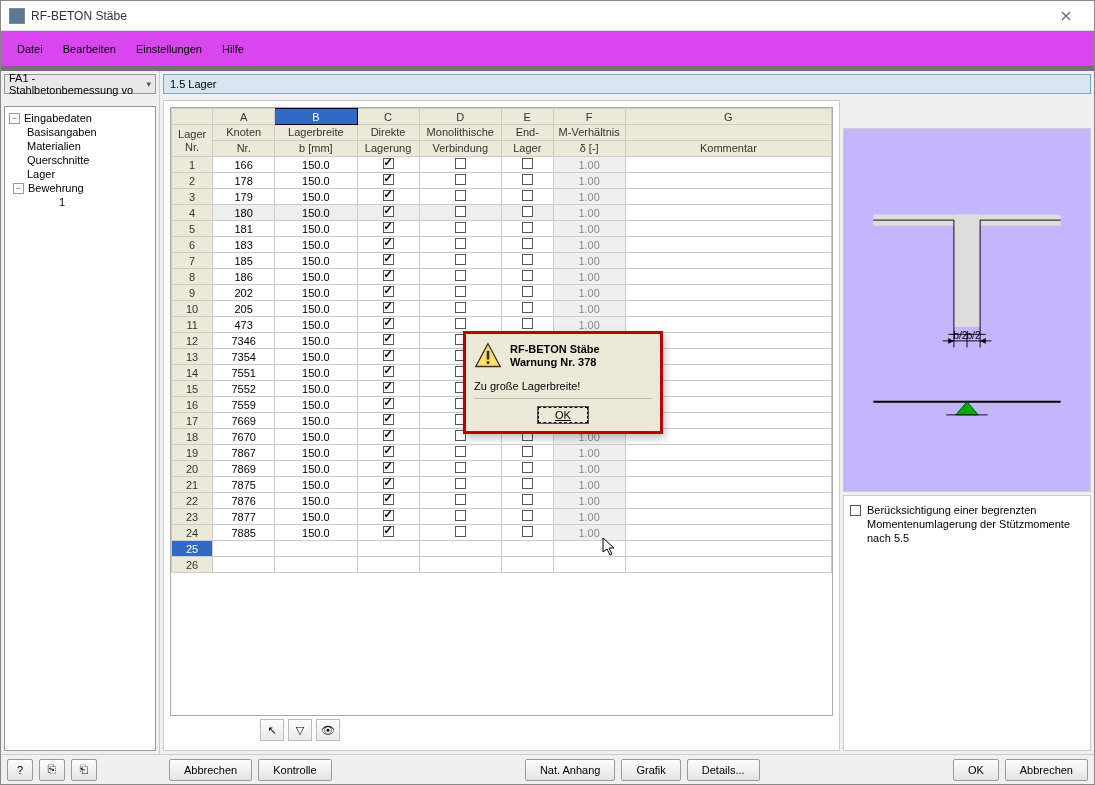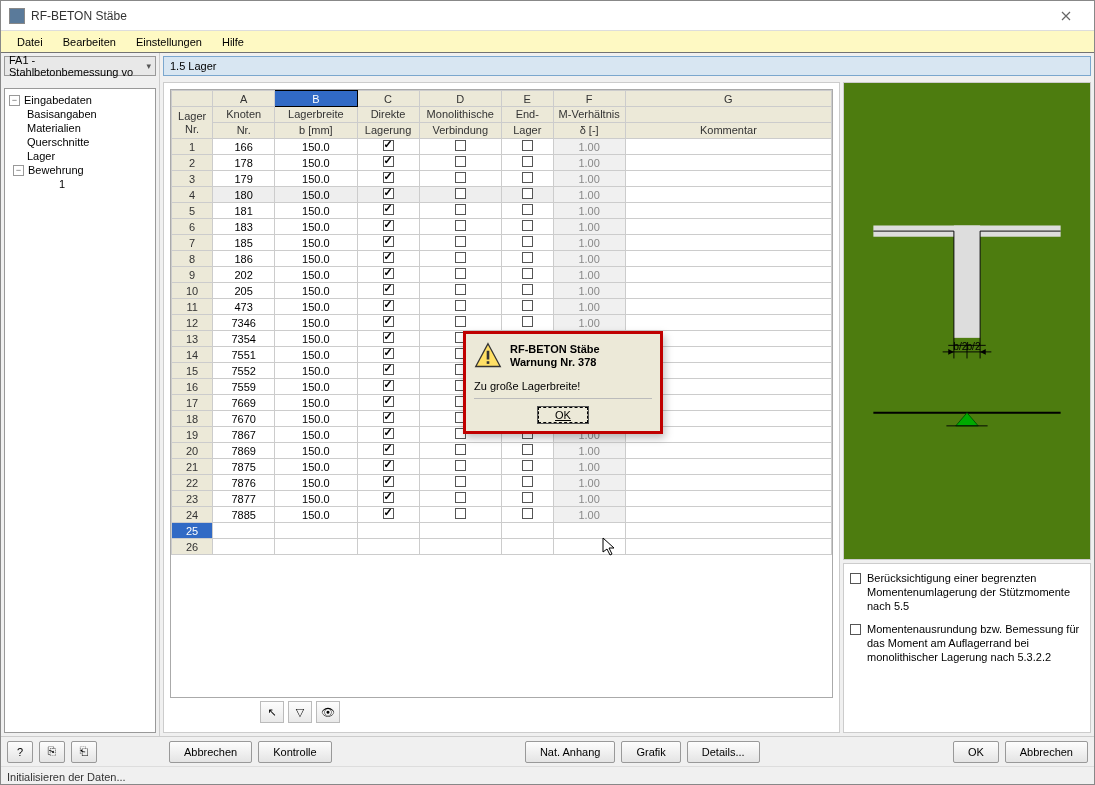--- a/index.html
+++ b/index.html
@@ -6,21 +6,21 @@
 body { background: #f0f0f0; width: 1095px; height: 785px; position: relative; overflow: hidden; border: 1px solid #888; }
 
 
 .title-bar { height: 30px; background: #fff; display: flex; align-items: center; padding: 0 8px; border-bottom: 1px solid #ddd; }
 .title-bar .icon { width: 16px; height: 16px; background: #5a7a9a; margin-right: 6px; border: 1px solid #888; }
 .title-bar .title { flex: 1; font-size: 12px; color: #333; }
 .title-bar .close { width: 40px; height: 28px; display: flex; align-items: center; justify-content: center; color: #888; cursor: default; }
 .title-bar .close svg { width: 10px; height: 10px; }
 
 
-.menu { height: 22px; background: #fef9c3; display: flex; align-items: center; padding: 0 6px; border-bottom: 1px solid #737373; }
+.menu { height: 40px; background: #d946ef; display: flex; align-items: center; padding: 0 6px; border-bottom: 5px solid #737373; }
 .menu-item { padding: 2px 10px; cursor: default; }
 
 
 .main { display: flex; height: calc(100% - 30px - 22px - 30px - 18px); }
 .sidebar { width: 159px; border-right: 1px solid #ccc; display: flex; flex-direction: column; padding: 3px; gap: 12px; }
 .combo { border: 1px solid #999; background: #e8e8e8; height: 20px; display: flex; align-items: center; padding: 0 4px; justify-content: space-between; cursor: default; }
 .combo .chev { font-size: 9px; color: #555; }
 .tree { flex: 1; background: #fff; border: 1px solid #999; padding: 4px 0; }
 .tree-item { padding: 1px 4px; display: flex; align-items: center; gap: 2px; cursor: default; }
 .tree-item .ind { width: 12px; display:inline-block; }
@@ -45,21 +45,21 @@
 td.editing { background: #fff; border: 1px dashed #555; }
 tr.selrow th.row-head { background: #316ac5; color: #fff; }
 .chk { display: inline-block; width: 11px; height: 11px; border: 1px solid #555; background: #fff; position: relative; }
 .chk.checked::after { content: "✓"; position: absolute; top: -3px; left: 0; font-size: 11px; font-weight: bold; }
 
 .grid-toolbar { height: 28px; display: flex; align-items: center; gap: 4px; padding: 4px 90px; }
 .tb-btn { width: 24px; height: 22px; border: 1px solid #bbb; background: linear-gradient(#fdfdfd,#e9e9e9); display: flex; align-items: center; justify-content: center; cursor: default; }
 
 
 .side { width: 248px; display: flex; flex-direction: column; gap: 3px; }
-.preview { height: 478px; border: 1px solid #ccc; background: #4d7c0f; padding: 20px; position: relative; }
+.preview { height: 364px; border: 1px solid #ccc; background: #c4b5fd; padding: 20px; position: relative; margin-top: 28px; }
 .options { flex: 1; border: 1px solid #ccc; background: #fff; padding: 8px 6px; }
 .opt { display: flex; align-items: flex-start; gap: 6px; margin-bottom: 10px; line-height: 1.25; }
 .opt .chk { margin-top: 1px; flex-shrink: 0; }
 
 
 .bottom-bar { height: 30px; border-top: 1px solid #ccc; display: flex; align-items: center; padding: 0 6px; gap: 6px; }
 .btn { height: 22px; border: 1px solid #999; background: linear-gradient(#fdfdfd,#e4e4e4); padding: 0 14px; display: flex; align-items: center; cursor: default; border-radius: 2px; }
 .btn.small { width: 26px; padding: 0; justify-content: center; }
 .spacer { flex: 1; }
 .status { height: 21px; padding: 0 6px; background: #f0f0f0; border-top: 1px solid #ddd; display: flex; align-items: center; font-size: 11px; color: #333; }
@@ -471,24 +471,20 @@
             <line x1="10" y1="268" x2="210" y2="268" stroke="#000" stroke-width="2"></line>
             <polygon points="110,268 98,282 122,282" fill="#0a0" stroke="#050"></polygon>
             <line x1="88" y1="282" x2="132" y2="282" stroke="#000"></line>
           </svg>
         </div>
         <div class="options" id="options">
             <div class="opt">
               <span class="chk "></span>
               <span>Berücksichtigung einer begrenzten Momentenumlagerung der Stützmomente nach 5.5</span>
             </div>
-            <div class="opt">
-              <span class="chk "></span>
-              <span>Momentenausrundung bzw. Bemessung für das Moment am Auflagerrand bei monolithischer Lagerung nach 5.3.2.2</span>
-            </div>
           </div>
       </div>
     </div>
   </div>
 </div>
 
 <div class="bottom-bar">
   <div class="btn small">?</div>
   <div class="btn small">⎘</div>
   <div class="btn small">⎗</div>

